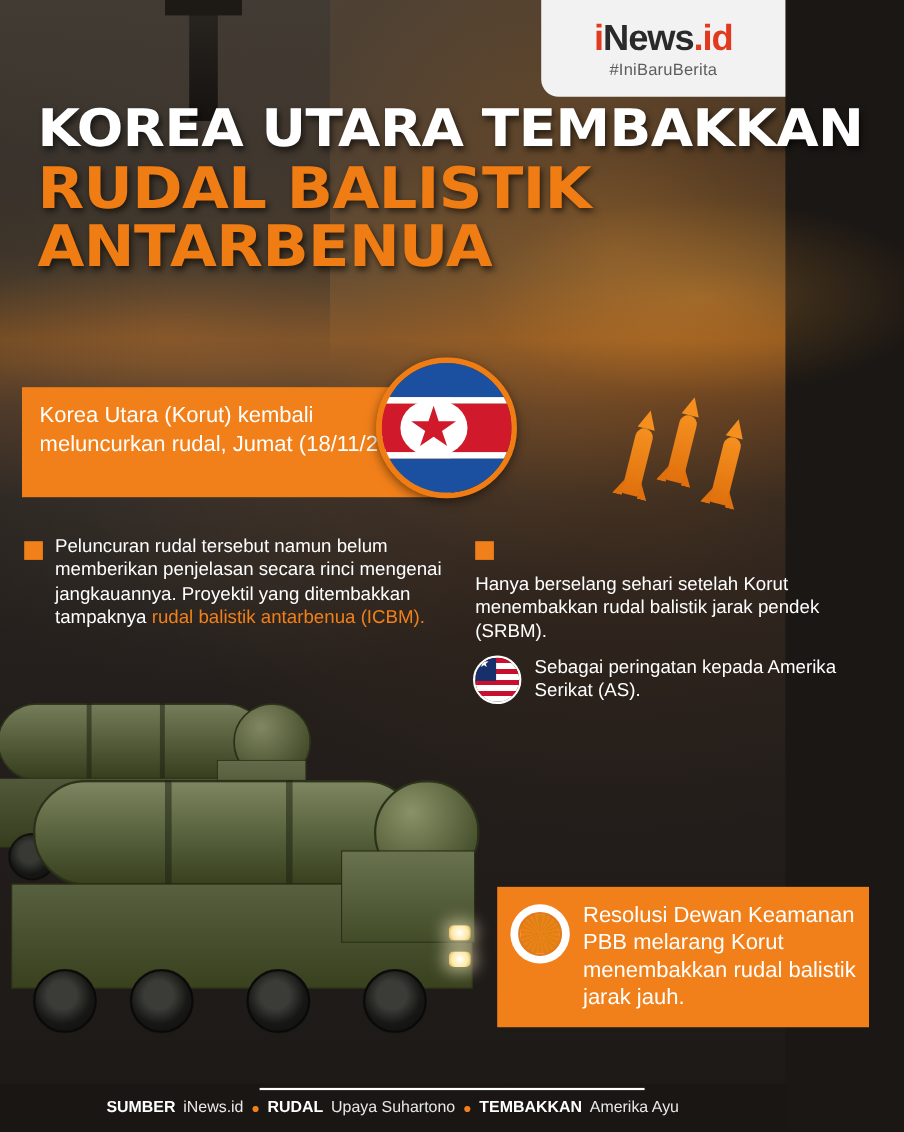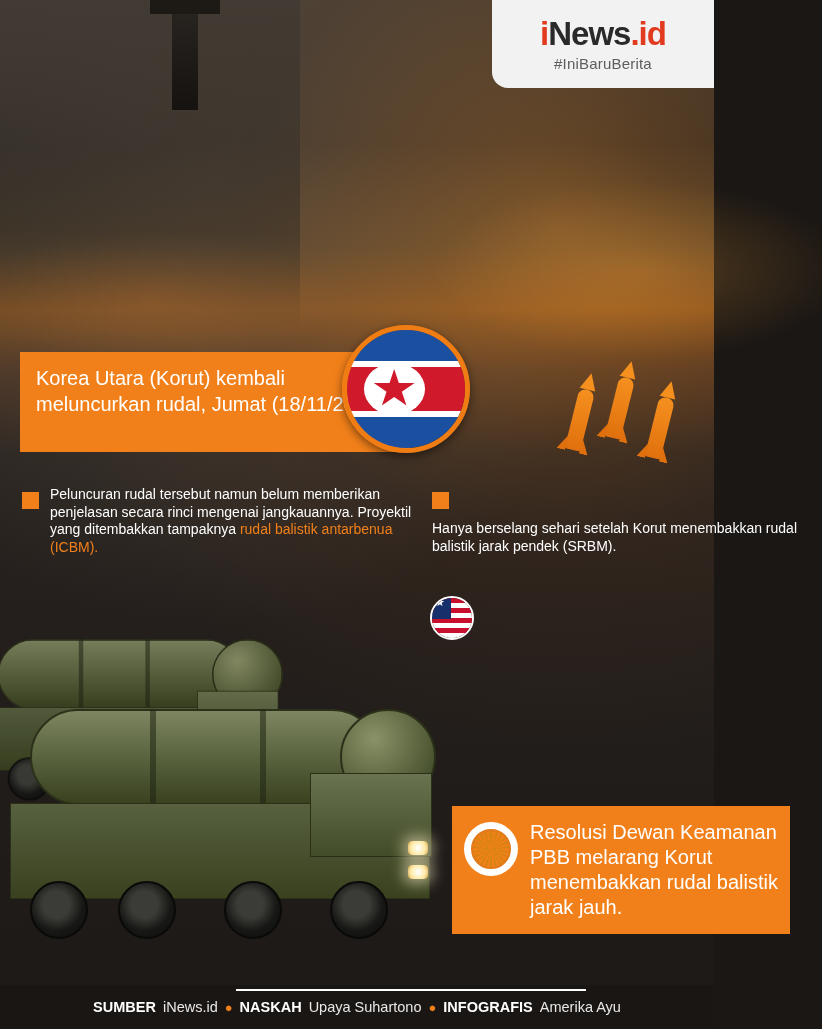--- a/index.html
+++ b/index.html
@@ -128,21 +128,21 @@
   .msl .fin-r { right:-8px; clip-path:polygon(0 0,100% 100%,0 100%); }
   .msl1 { left:8px;  top:20px; transform:rotate(14deg); }
   .msl2 { left:48px; top:8px;  transform:rotate(14deg); }
   .msl3 { left:88px; top:28px; transform:rotate(14deg); }
 
   
   .bullet { position:absolute; display:flex; gap:11px; }
   .sq {
     width:17px; height:17px; background:#f2801a; flex:0 0 17px; margin-top:6px;
   }
-  .btext { font-size:14px; line-height:1.26; color:#ffffff; }
+  .btext { font-size:17px; line-height:1.26; color:#ffffff; }
   .btext .hi { color:#f2801a; }
 
   .b-left  { top:486px; left:22px;  width:420px; }
   .b-r1    { top:486px; left:432px; width:368px;flex-direction:column; }
   .b-r2    { top:596px; left:432px; width:368px; }
   .b-r3    { top:680px; left:432px; width:368px; }
 
   
   .us-flag {
     position:absolute; top:596px; left:430px; width:44px; height:44px;
@@ -239,20 +239,25 @@
   <div class="smoke a"></div>
   <div class="smoke b"></div>
 
   <div class="logo-box">
     <div class="logo-main">
       <span class="i">i</span><span class="news">News</span><span class="id">.id</span>
     </div>
     <div class="logo-tag">#IniBaruBerita</div>
   </div>
 
+  <div class="headline">
+    <div class="hl-line hl-white">KOREA UTARA TEMBAKKAN</div>
+    <div class="hl-line hl-orange">RUDAL BALISTIK</div>
+    <div class="hl-line hl-orange2">ANTARBENUA</div>
+  </div>
 
   <div class="intro">
     <span>Korea Utara (Korut) kembali meluncurkan rudal, Jumat (18/11/2022).</span>
   </div>
 
   <div class="nk-flag">
     <div class="band nk-b1"></div>
     <div class="band nk-b2"></div>
     <div class="band nk-b3"></div>
     <div class="band nk-b4"></div>
@@ -322,34 +327,37 @@
 
   <div class="bullet b-r1">
     <div class="sq"></div>
     <div class="btext">Hanya berselang sehari setelah Korut menembakkan rudal balistik jarak pendek (SRBM).</div>
   </div>
 
   <div class="us-flag">
     <div class="stripes"></div>
     <div class="canton"></div>
   </div>
+  <div class="bullet b-r2" style="padding-left:54px;">
+    <div class="btext">Sebagai peringatan kepada Amerika Serikat (AS).</div>
+  </div>
 
 
   <div class="un-box">
     <div class="un-emblem">
       <div class="globe"></div>
     </div>
     <div class="un-text">Resolusi Dewan Keamanan PBB melarang Korut menembakkan rudal balistik jarak jauh.</div>
   </div>
 
   <div class="footer">
     <div class="line"></div>
     <span class="lbl">SUMBER</span>
     <span class="val">iNews.id</span>
     <span class="dot">●</span>
-    <span class="lbl">NASKAH</span>
+    <span class="lbl">RUDAL</span>
     <span class="val">Upaya Suhartono</span>
     <span class="dot">●</span>
-    <span class="lbl">INFOGRAFIS</span>
+    <span class="lbl">TEMBAKKAN</span>
     <span class="val">Amerika Ayu</span>
   </div>
 
 </div>
 
 </body></html>

